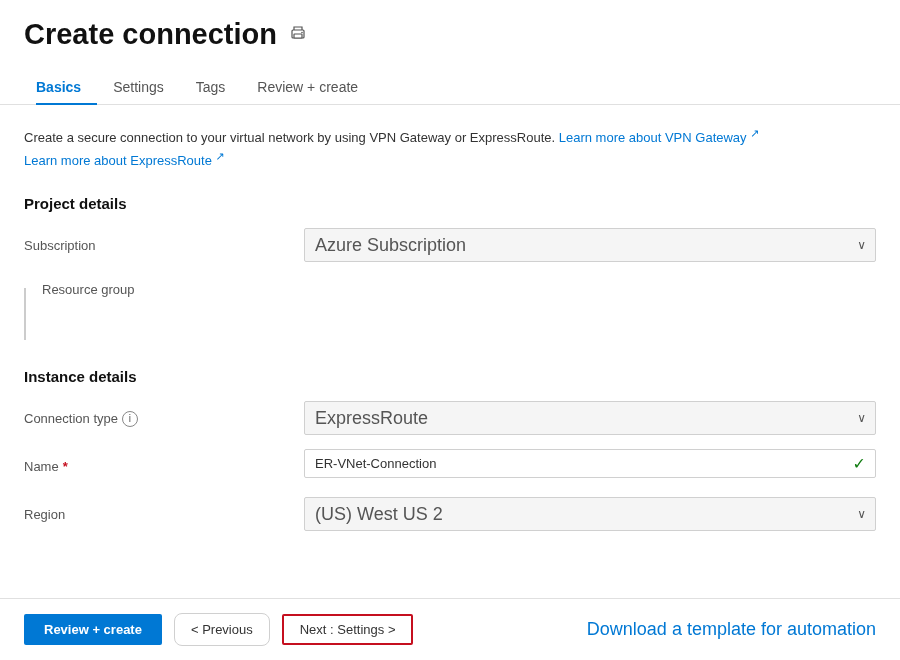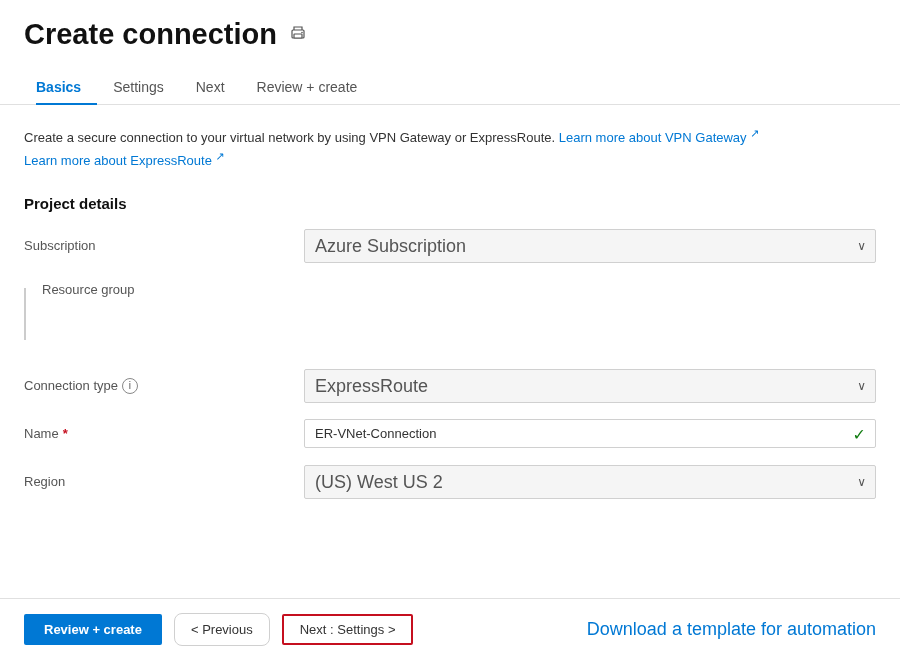--- a/index.html
+++ b/index.html
@@ -94,21 +94,20 @@
       color: #111;
       margin-bottom: 16px;
     }
 
     .form-section {
       margin-bottom: 28px;
     }
 
     .form-row {
       display: flex;
-      align-items: center;
       margin-bottom: 12px;
       min-height: 36px;
     }
 
     .form-label {
       width: 280px;
       font-size: 13px;
       color: #555;
       flex-shrink: 0;
       display: flex;
@@ -263,21 +262,21 @@
         <path d="M5 6V3h8v3" stroke="#555" stroke-width="1.2" fill="none"></path>
         <rect x="5" y="10" width="8" height="4" rx="0.5" fill="#fff" stroke="#555" stroke-width="1.2"></rect>
         <circle cx="13" cy="8.5" r="0.8" fill="#555"></circle>
       </svg>
     </span>
   </div>
 
   <div class="tabs-bar">
     <div class="tab active">Basics</div>
     <div class="tab">Settings</div>
-    <div class="tab">Next</div>
+    <div class="tab">Tags</div>
     <div class="tab">Review + create</div>
   </div>
 
   <div class="content">
 
     <div class="description">
       <span>Create a secure connection to your virtual network by using VPN Gateway or ExpressRoute.</span>
       <a href="#">
         <span>Learn more about VPN Gateway</span>
         <span class="external-icon">↗</span>
@@ -309,20 +308,21 @@
             <div style="display:flex;align-items:flex-start;">
               <div style="width:2px;height:52px;background:#ccc;margin-right:16px;margin-top:6px;flex-shrink:0;"></div>
               <span>Resource group</span>
             </div>
           </div>
         </div>
       </div>
     </div>
 
     <div class="form-section">
+      <div class="section-title">Instance details</div>
 
       <div class="form-row">
         <div class="form-label">
           <span>Connection type</span>
           <span class="info-icon">i</span>
         </div>
         <div class="form-control-wrap">
           <div class="select-wrapper">
             <select class="form-select">
               <option>ExpressRoute</option>

